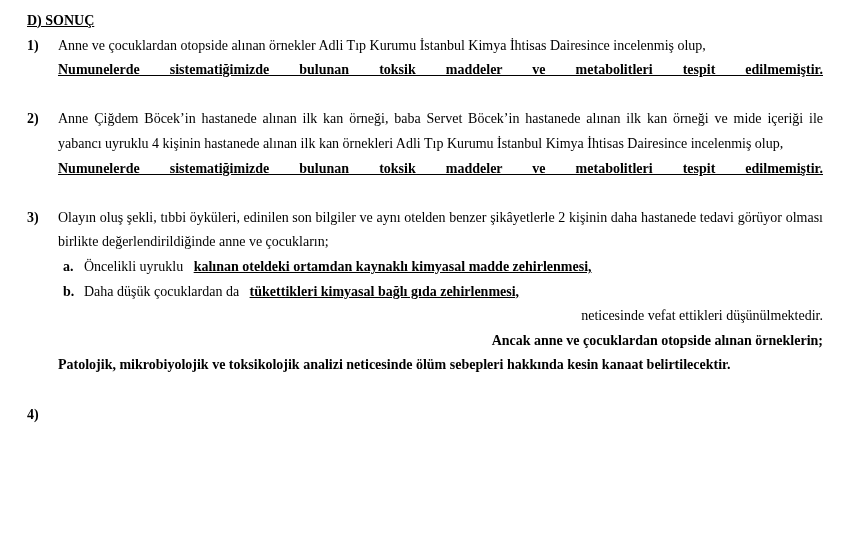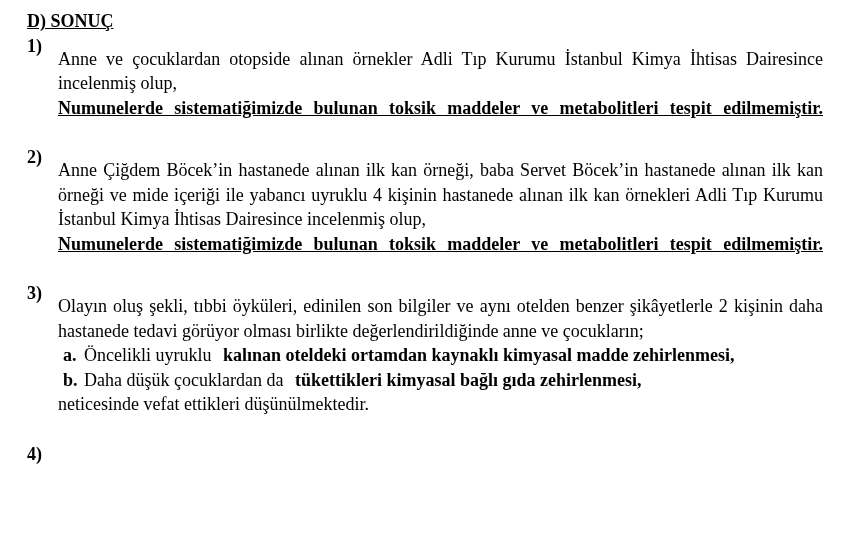--- a/index.html
+++ b/index.html
@@ -8,21 +8,21 @@
     background: #ffffff;
   }
   .page {
     position: relative;
     width: 850px;
     height: 551px;
     box-sizing: border-box;
     background: #ffffff;
     color: #000000;
     font-family: "Liberation Serif", "DejaVu Serif", serif;
-    font-size: 18px;
+    font-size: 14px;
     line-height: 24.6px;
     padding: 9px 27px 0 27px;
     overflow: hidden;
   }
   .heading-row {
     margin: 0;
   }
   .heading {
     font-weight: bold;
     text-decoration: underline;
@@ -36,42 +36,43 @@
   }
   .num {
     flex: none;
     width: 31px;
     font-weight: bold;
   }
   .body {
     flex: 1;
     min-width: 0;
   }
-  .para { margin: 0; }
-  .just { text-align: justify; margin-top: 13px; }
+  .para { margin: 0; text-align: right; }
+  .just { text-align: justify; }
   .force-just {
     text-align: justify;
     text-align-last: justify;
     text-decoration: underline;
     -moz-text-align-last: justify;
   }
   .bold { font-weight: bold; }
   .sub {
     display: flex;
     align-items: flex-start;
   }
   .sub-num {
     flex: none;
     width: 21px;
     margin-left: 5px;
     font-weight: bold;
   }
   .sub-text { flex: 1; min-width: 0; }
   .emph {
     font-weight: bold;
+    text-decoration: underline;
     padding-left: 7px;
   }
 </style>
 </head>
 <body>
 
 <div class="page">
 
   <div class="heading-row">
     <span class="heading">D) SONUÇ</span>
@@ -102,20 +103,22 @@
         <span class="sub-num">a.</span>
         <span class="sub-text"><span>Öncelikli uyruklu </span><span class="emph">kalınan oteldeki ortamdan kaynaklı kimyasal madde zehirlenmesi,</span></span>
       </div>
 
       <div class="sub">
         <span class="sub-num">b.</span>
         <span class="sub-text"><span>Daha düşük çocuklardan da </span><span class="emph">tükettikleri kimyasal bağlı gıda zehirlenmesi,</span></span>
       </div>
 
       <div class="para">neticesinde vefat ettikleri düşünülmektedir.</div>
+      <div class="para bold">Ancak anne ve çocuklardan otopside alınan örneklerin;</div>
+      <div class="para bold just">Patolojik, mikrobiyolojik ve toksikolojik analizi neticesinde ölüm sebepleri hakkında kesin kanaat belirtilecektir.</div>
     </div>
   </div>
 
   <div class="item spaced">
     <div class="num">4)</div>
     <div class="body">
     </div>
   </div>
 
 </div>

